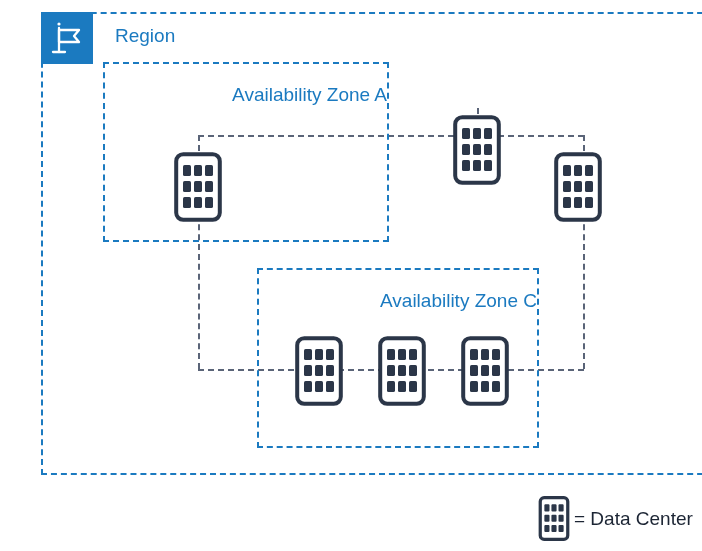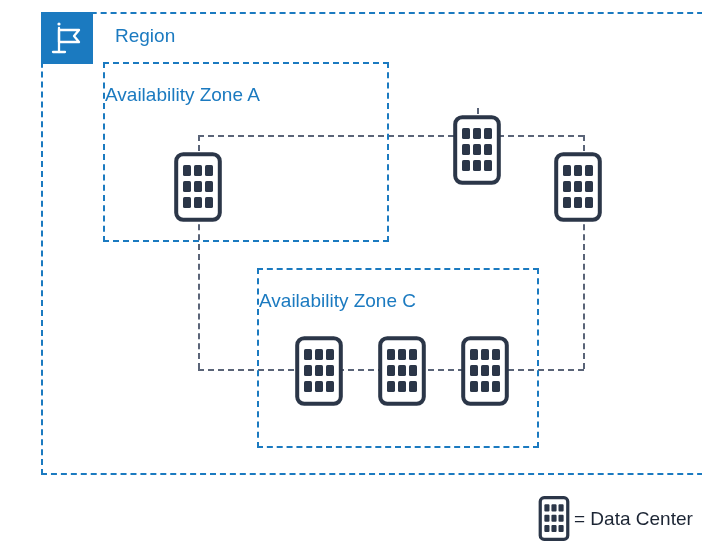--- a/index.html
+++ b/index.html
@@ -49,21 +49,21 @@
 
   
   .az-box {
     position: absolute;
     border: 2px dashed #1B7AC0;
     box-sizing: border-box;
   }
   .az-label {
     position: absolute;
     width: 100%;
-    text-align: left;
+    text-align: right;
     top: 20px;
     font-size: 19px;
     color: #1B7AC0;
     font-family: "Liberation Sans", sans-serif;
     white-space: nowrap;
   }
 
   #az-a { left: 73px;  top: 62px;  width: 286px; height: 180px; }
   #az-b { left: 379px; top: 62px;  width: 285px; height: 180px; }
   #az-c { left: 227px; top: 268px; width: 282px; height: 180px; }

